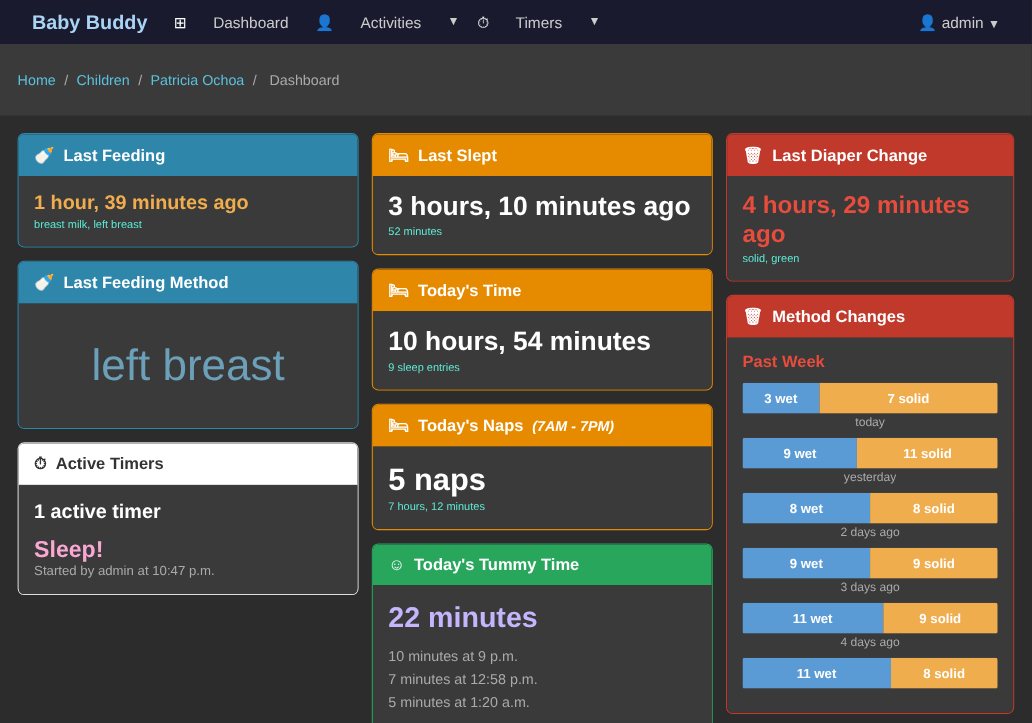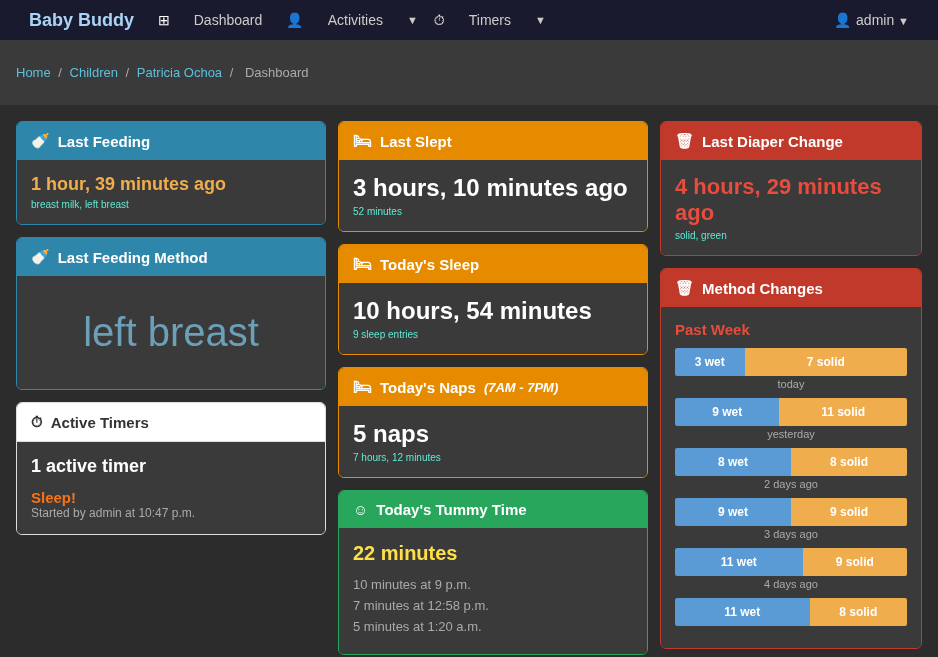--- a/index.html
+++ b/index.html
@@ -80,38 +80,38 @@
     .card-white { border: 1px solid #ddd; }
 
     .time-big { font-size: 18px; color: #f0ad4e; font-weight: bold; margin-bottom: 4px; }
     .time-big-red { font-size: 22px; color: #e74c3c; font-weight: bold; margin-bottom: 4px; }
     .time-sub { font-size: 10px; color: #5eead4; }
     .method-big { font-size: 40px; color: #6c9fb8; text-align: center; padding: 20px 0; }
 
     
     .active-timers-header { background: #fff; color: #333; border-bottom: 1px solid #ddd; }
     .timer-count { font-size: 18px; font-weight: bold; color: #333; margin-bottom: 8px; }
-    .timer-name { font-size: 15px; font-weight: bold; color: #f97316; }
+    .timer-name { font-size: 21px; font-weight: bold; color: #f9a8d4; }
     .timer-started { font-size: 12px; color: #aaa; }
 
     
-    .tummy-minutes { font-size: 20px; color: #fde047; font-weight: bold; margin-bottom: 12px; }
+    .tummy-minutes { font-size: 26px; color: #c4b5fd; font-weight: bold; margin-bottom: 12px; }
     .tummy-entry { font-size: 13px; color: #aaa; margin-bottom: 6px; }
 
     
     .past-week-label { color: #e74c3c; font-size: 15px; font-weight: bold; margin-bottom: 10px; }
     .bar-row { margin-bottom: 8px; }
     .bar-container { display: flex; height: 28px; border-radius: 2px; overflow: hidden; }
     .bar-wet { background: #5b9bd5; display: flex; align-items: center; justify-content: center; font-size: 12px; font-weight: bold; }
     .bar-solid { background: #f0ad4e; display: flex; align-items: center; justify-content: center; font-size: 12px; font-weight: bold; }
     .bar-label { text-align: center; font-size: 11px; color: #aaa; margin-top: 2px; margin-bottom: 4px; }
 
     
     .sleep-big { font-size: 24px; font-weight: bold; color: #fff; margin-bottom: 4px; }
-    .nap-count { font-size: 24px; font-weight: bold; color: #fff; margin-bottom: 4px; }
+    .nap-count { font-size: 28px; font-weight: bold; color: #fff; margin-bottom: 4px; }
 
     .col1 { display: flex; flex-direction: column; gap: 12px; }
     .col2 { display: flex; flex-direction: column; gap: 12px; }
     .col3 { display: flex; flex-direction: column; gap: 12px; }
   </style>
 </head>
 <body>
 
 <nav class="navbar">
   <span class="navbar-brand">
@@ -190,21 +190,21 @@
       </div>
       <div class="card-body">
         <div class="sleep-big">3 hours, 10 minutes ago</div>
         <div class="time-sub">52 minutes</div>
       </div>
     </div>
 
     <div class="card card-orange">
       <div class="card-header">
         <span>🛏</span>
-        <span>Today's Sleep</span>
+        <span>Today's Time</span>
       </div>
       <div class="card-body">
         <div class="sleep-big">10 hours, 54 minutes</div>
         <div class="time-sub">9 sleep entries</div>
       </div>
     </div>
 
     <div class="card card-orange">
       <div class="card-header">
         <span>🛏</span>

